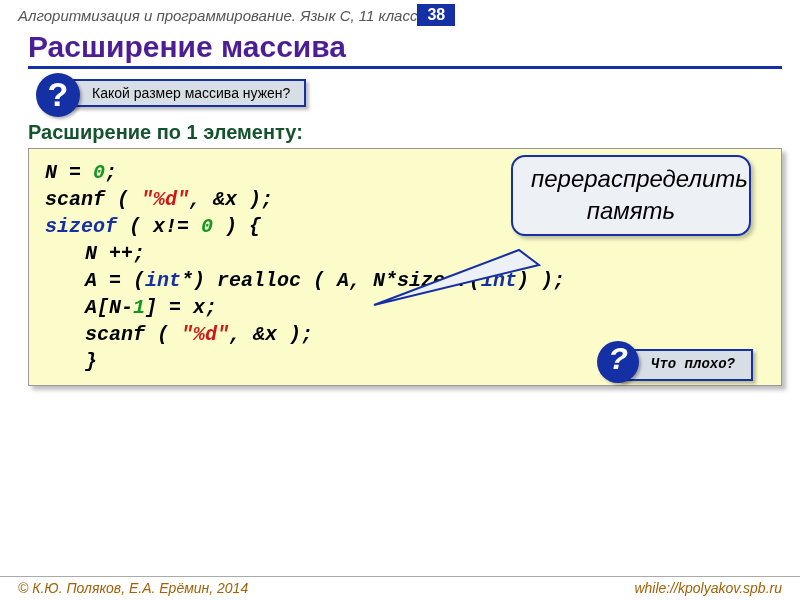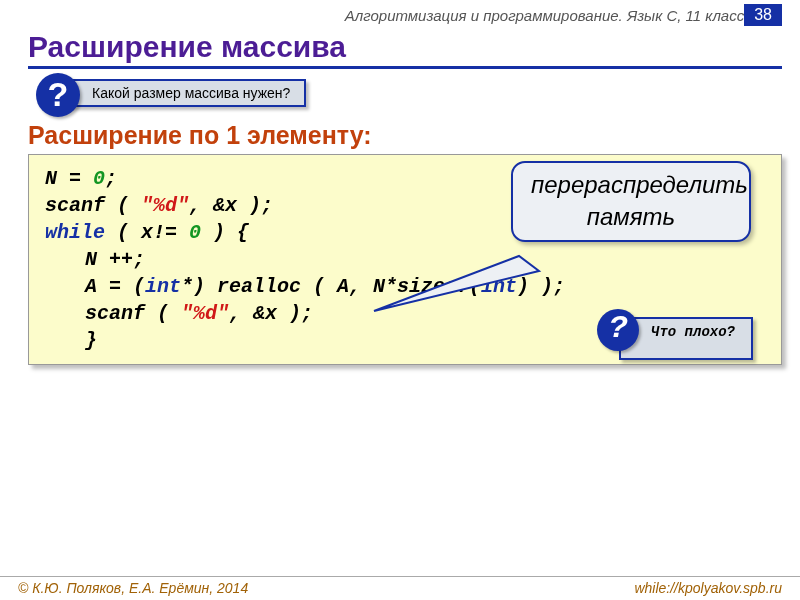--- a/index.html
+++ b/index.html
@@ -15,31 +15,31 @@
   .slide {
     width: 800px;
     height: 600px;
     position: relative;
     background: #fff;
     box-sizing: border-box;
   }
   .top-bar {
     padding: 4px 18px 2px 18px;
     display: flex;
-    justify-content: flex-end;
+    justify-content: flex-start;
     align-items: center;
     font-style: italic;
     color: #555;
     font-size: 15px;
   }
   .page-num {
     background: #1530a5;
     color: #fff;
     font-style: normal;
-    font-weight: normal;
+    font-weight: bold;
     padding: 2px 10px;
     font-size: 16px;
   }
   .title {
     margin: 2px 18px 0 28px;
     font-size: 30px;
     font-weight: bold;
     color: #4c1d95;
     border-bottom: 3px solid #1530a5;
     padding-bottom: 2px;
@@ -75,23 +75,23 @@
   .qbox {
     display: inline-block;
     background: #d8dee6;
     border: 2px solid #1530a5;
     padding: 4px 14px 4px 34px;
     font-size: 14px;
     box-shadow: 3px 3px 3px rgba(0,0,0,0.25);
   }
   .subhead {
     margin: 14px 0 4px 28px;
-    color: #c2410c;
-    font-weight: bold;
-    font-size: 25px;
+    color: #14532d;
+    font-weight: bold;
+    font-size: 20px;
   }
   .codebox {
     margin: 0 18px 0 28px;
     background: #fcfccb;
     border: 1px solid #999;
     box-shadow: 4px 4px 4px rgba(0,0,0,0.25);
     padding: 10px 16px 10px 16px;
     font-family: "Courier New", monospace;
     font-size: 20px;
     font-weight: bold;
@@ -127,21 +127,21 @@
     bottom: 4px;
   }
   .qrow2 .qmark {
     left: -22px;
     top: -8px;
     width: 42px; height: 42px;
     line-height: 40px;
     font-size: 32px;
   }
   .qrow2 .qbox {
-    padding: 4px 16px 16px 30px;
+    padding: 4px 16px 5px 30px;
   }
   .footer {
     position: absolute;
     bottom: 4px;
     left: 0; right: 0;
     border-top: 1px solid #aaa;
     padding: 3px 18px 0 18px;
     display: flex;
     justify-content: space-between;
     color: #a16207;
@@ -165,23 +165,24 @@
   <div class="qrow">
     <div class="qmark">?</div>
     <div class="qbox">Какой размер массива нужен?</div>
   </div>
 
   <div class="subhead">Расширение по 1 элементу:</div>
 
   <div class="codebox">
     <div><span>N = </span><span class="num">0</span><span>;</span></div>
     <div><span>scanf ( </span><span class="str">"%d"</span><span>, &amp;x );</span></div>
-    <div><span class="kw">while</span><span> ( x!= </span><span class="num">0</span><span> ) {</span></div>
+    <div><span class="kw">sizeof</span><span> ( x!= </span><span class="num">0</span><span> ) {</span></div>
     <div style="padding-left:40px;"><span>N ++;</span></div>
     <div style="padding-left:40px;"><span>A = (</span><span class="kw">int</span><span>*) realloc ( A, N*sizeof(</span><span class="kw">int</span><span>) );</span></div>
+    <div style="padding-left:40px;"><span>A[N-</span><span class="num">1</span><span>] = x;</span></div>
     <div style="padding-left:40px;"><span>scanf ( </span><span class="str">"%d"</span><span>, &amp;x );</span></div>
     <div style="padding-left:40px;"><span>}</span></div>
 
     <div class="callout callout1">перераспределить память</div>
     <div class="tail1">
       <svg width="180" height="70">
         <polygon points="5,60 150,5 170,20" fill="#edf0f4" stroke="#1530a5" stroke-width="2"></polygon>
       </svg>
     </div>
 

